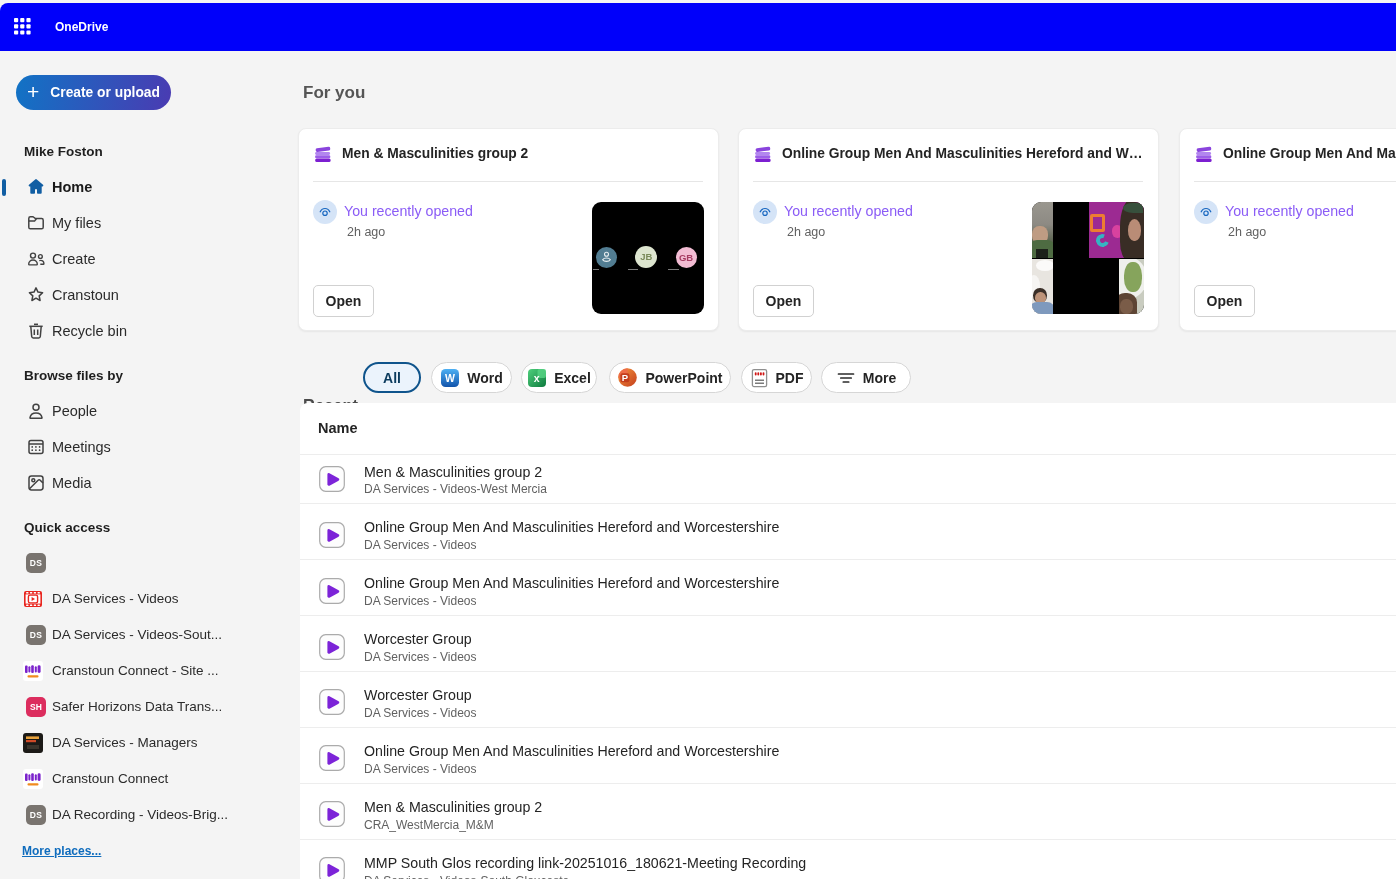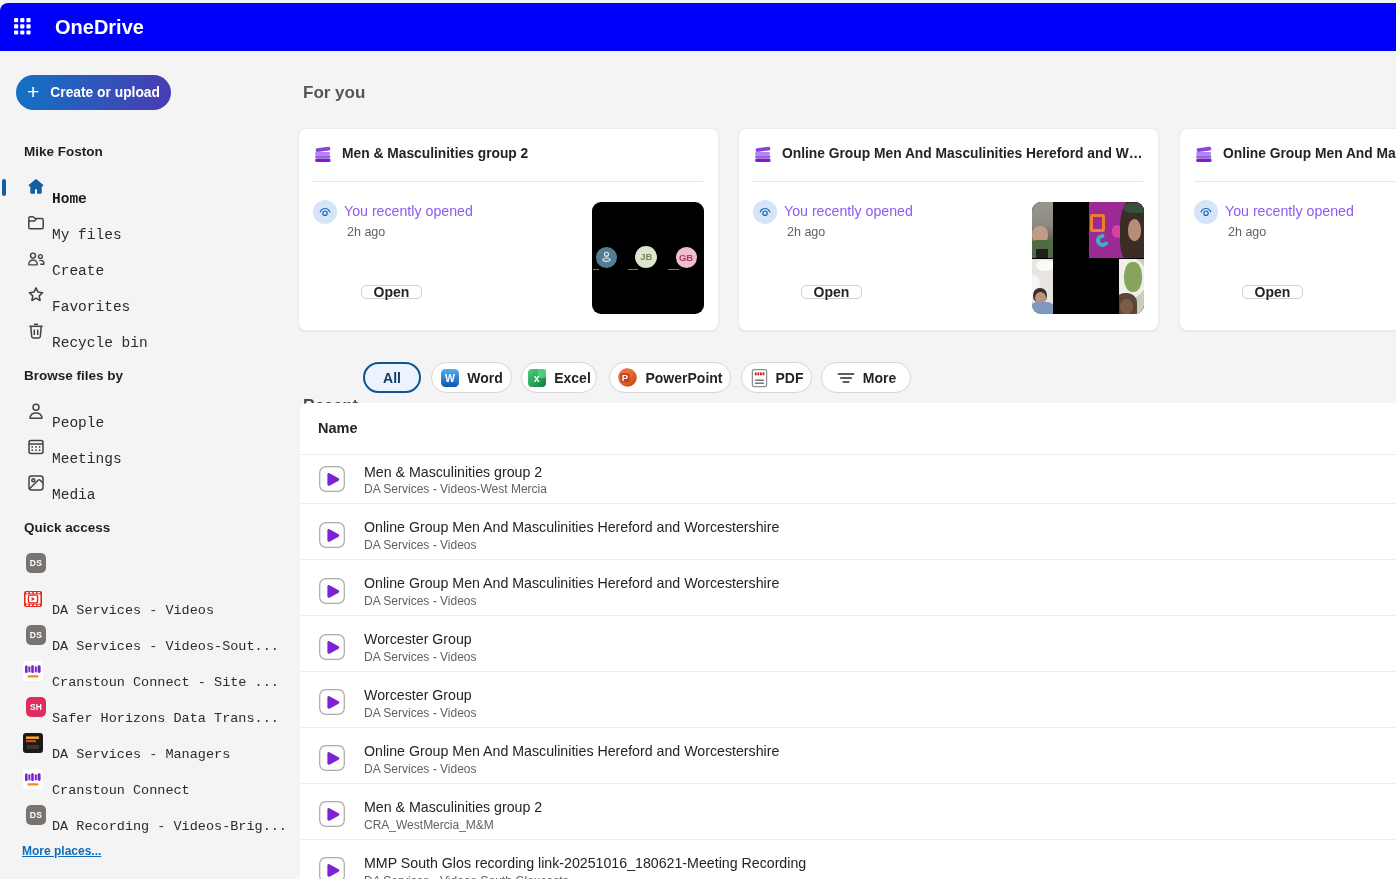--- a/index.html
+++ b/index.html
@@ -3,33 +3,33 @@
 <meta charset="utf-8">
 <style>
   * { margin:0; padding:0; box-sizing:border-box; }
   html,body { width:1396px; height:879px; overflow:hidden; background:#f4f4f4;
     font-family:"Liberation Sans", sans-serif; color:#242424; }
   .abs { position:absolute; }
   
   #hdr { position:absolute; left:0; top:3px; width:1396px; height:48px;
     background:#0000fa; border-top-left-radius:8px; }
   #hdr .title { position:absolute; left:55px; top:0; height:64px; line-height:48px;
-    color:#fff; font-weight:bold; font-size:20px; }
+    color:#fff; font-weight:bold; font-size:12px; }
   
   #createbtn { position:absolute; left:16px; top:75px; width:155px; height:35px;
     border-radius:18px; background:linear-gradient(100deg,#1173c5 0%,#4a3bb2 100%);
     color:#fff; display:flex; align-items:center; justify-content:center; gap:11px;
     font-size:13.8px; font-weight:bold; }
   #createbtn .plus { font-size:21px; font-weight:normal; margin-top:-2px; }
   .navlbl { position:absolute; left:24px; font-size:13.5px; font-weight:bold; color:#1f1f1f;
     height:20px; line-height:20px; }
   .navitem { position:absolute; left:0; width:290px; height:36px; }
   .navitem svg, .navitem .qicon { position:absolute; left:26px; top:8px; }
-  .navitem .txt { position:absolute; left:52px; top:12px; height:36px; line-height:36px;
-    font-size:14.5px; color:#2b2b2b; white-space:nowrap;font-family:Liberation Mono, monospace; }
+  .navitem .txt { position:absolute; left:52px; top:0; height:36px; line-height:36px;
+    font-size:14.5px; color:#2b2b2b; white-space:nowrap; }
   .navitem .txt.b { font-weight:bold; color:#1a1a1a; }
   .navitem.qa .txt { font-size:13.5px; }
   #selbar { position:absolute; left:2px; width:3.5px; height:17px; border-radius:2px;
     background:#115ea3; }
   .qicon { width:20px; height:20px; border-radius:5px; position:absolute; left:23px; top:8px; }
   .qicon.ds { background:#79746f; color:#fff; font-size:8.5px; font-weight:bold;
     display:flex; align-items:center; justify-content:center; letter-spacing:.3px; }
   #moreplaces { position:absolute; left:22px; font-size:12px; font-weight:bold;
     color:#0f6cbd; text-decoration:underline; }
   
@@ -39,23 +39,23 @@
     border:1px solid #ececec; border-radius:8px; box-shadow:0 1px 2px rgba(0,0,0,.06); }
   .card .ttl { position:absolute; left:43px; top:14px; width:368px; height:21px; line-height:21px;
     font-size:13.8px; font-weight:bold; color:#242424; white-space:nowrap; overflow:hidden; }
   .card .sep { position:absolute; left:14px; right:15px; top:52px; height:1px; background:#e6e6e6; }
   .card .eyec { position:absolute; left:14px; top:71px; width:24px; height:24px;
     border-radius:50%; background:#d5e4f7; }
   .card .youre { position:absolute; left:45px; top:74px; font-size:14.2px; color:#8b5cf6; }
   .card .ago { position:absolute; left:48px; top:96px; font-size:12.5px; color:#616161; }
   .card .thumb { position:absolute; left:293px; top:73px; width:112px; height:112px;
     border-radius:9px; overflow:hidden; background:#000; }
-  .card .openb { position:absolute; left:14px; top:156px; width:61px; height:14px;
+  .card .openb { position:absolute; left:14px; top:156px; width:61px; height:32px;
     border:1px solid #d1d1d1; border-radius:5px; background:#fff; font-size:14px;
-    font-weight:bold; color:#242424; display:flex; align-items:center; justify-content:center;margin-left:48px; }
+    font-weight:bold; color:#242424; display:flex; align-items:center; justify-content:center; }
   
   #recentlbl { position:absolute; left:303px; top:369px; font-size:16.5px; font-weight:600;
     color:#4a4a4a;margin-top:27px; }
   .pill { position:absolute; top:362px; height:31px; background:#fff; border:1px solid #d6d6d6;
     border-radius:16px; display:flex; align-items:center; justify-content:center; gap:7px;
     font-size:14px; font-weight:600; color:#242424; }
   .pill.sel { border:2px solid #0f548c; background:#ebf3fc; color:#0c3b5e; }
   
   #tbl { position:absolute; left:300px; top:403px; width:1106px; height:486px;
     background:#fff; border-radius:8px 8px 0 0; }
@@ -109,21 +109,21 @@
       <path d="M2.7 15.2c0-2.4 1.9-4.2 4.3-4.2s4.3 1.8 4.3 4.2c0 .4-.3.7-.7.7H3.4c-.4 0-.7-.3-.7-.7z"></path>
       <circle cx="14.4" cy="7.5" r="1.9"></circle>
       <path d="M13.3 11.6c.4-.1.8-.2 1.2-.2 1.9 0 3.4 1.5 3.4 3.4 0 .3-.2.5-.5.5h-3.1"></path>
     </svg>
   <div class="txt">Create</div>
 </div>
 <div class="navitem" style="top:277px">
   <svg width="20" height="20" viewBox="0 0 20 20" fill="none" stroke="#424242" stroke-width="1.5" stroke-linejoin="round">
       <path d="M10 2.9l2 4.2 4.6.6-3.4 3.2.9 4.6-4.1-2.3-4.1 2.3.9-4.6L3.4 7.7l4.6-.6z"></path>
     </svg>
-  <div class="txt">Favorites</div>
+  <div class="txt">Cranstoun</div>
 </div>
 <div class="navitem" style="top:313px">
   <svg width="20" height="20" viewBox="0 0 20 20" fill="none" stroke="#424242" stroke-width="1.5">
       <path d="M3.3 5.3h13.4"></path>
       <path d="M8 3.3h4"></path>
       <path d="M4.8 5.5l.9 10c.1.8.7 1.4 1.5 1.4h5.6c.8 0 1.4-.6 1.5-1.4l.9-10"></path>
       <path d="M8.3 8.4v5.5M11.7 8.4v5.5"></path>
     </svg>
   <div class="txt">Recycle bin</div>
 </div>

